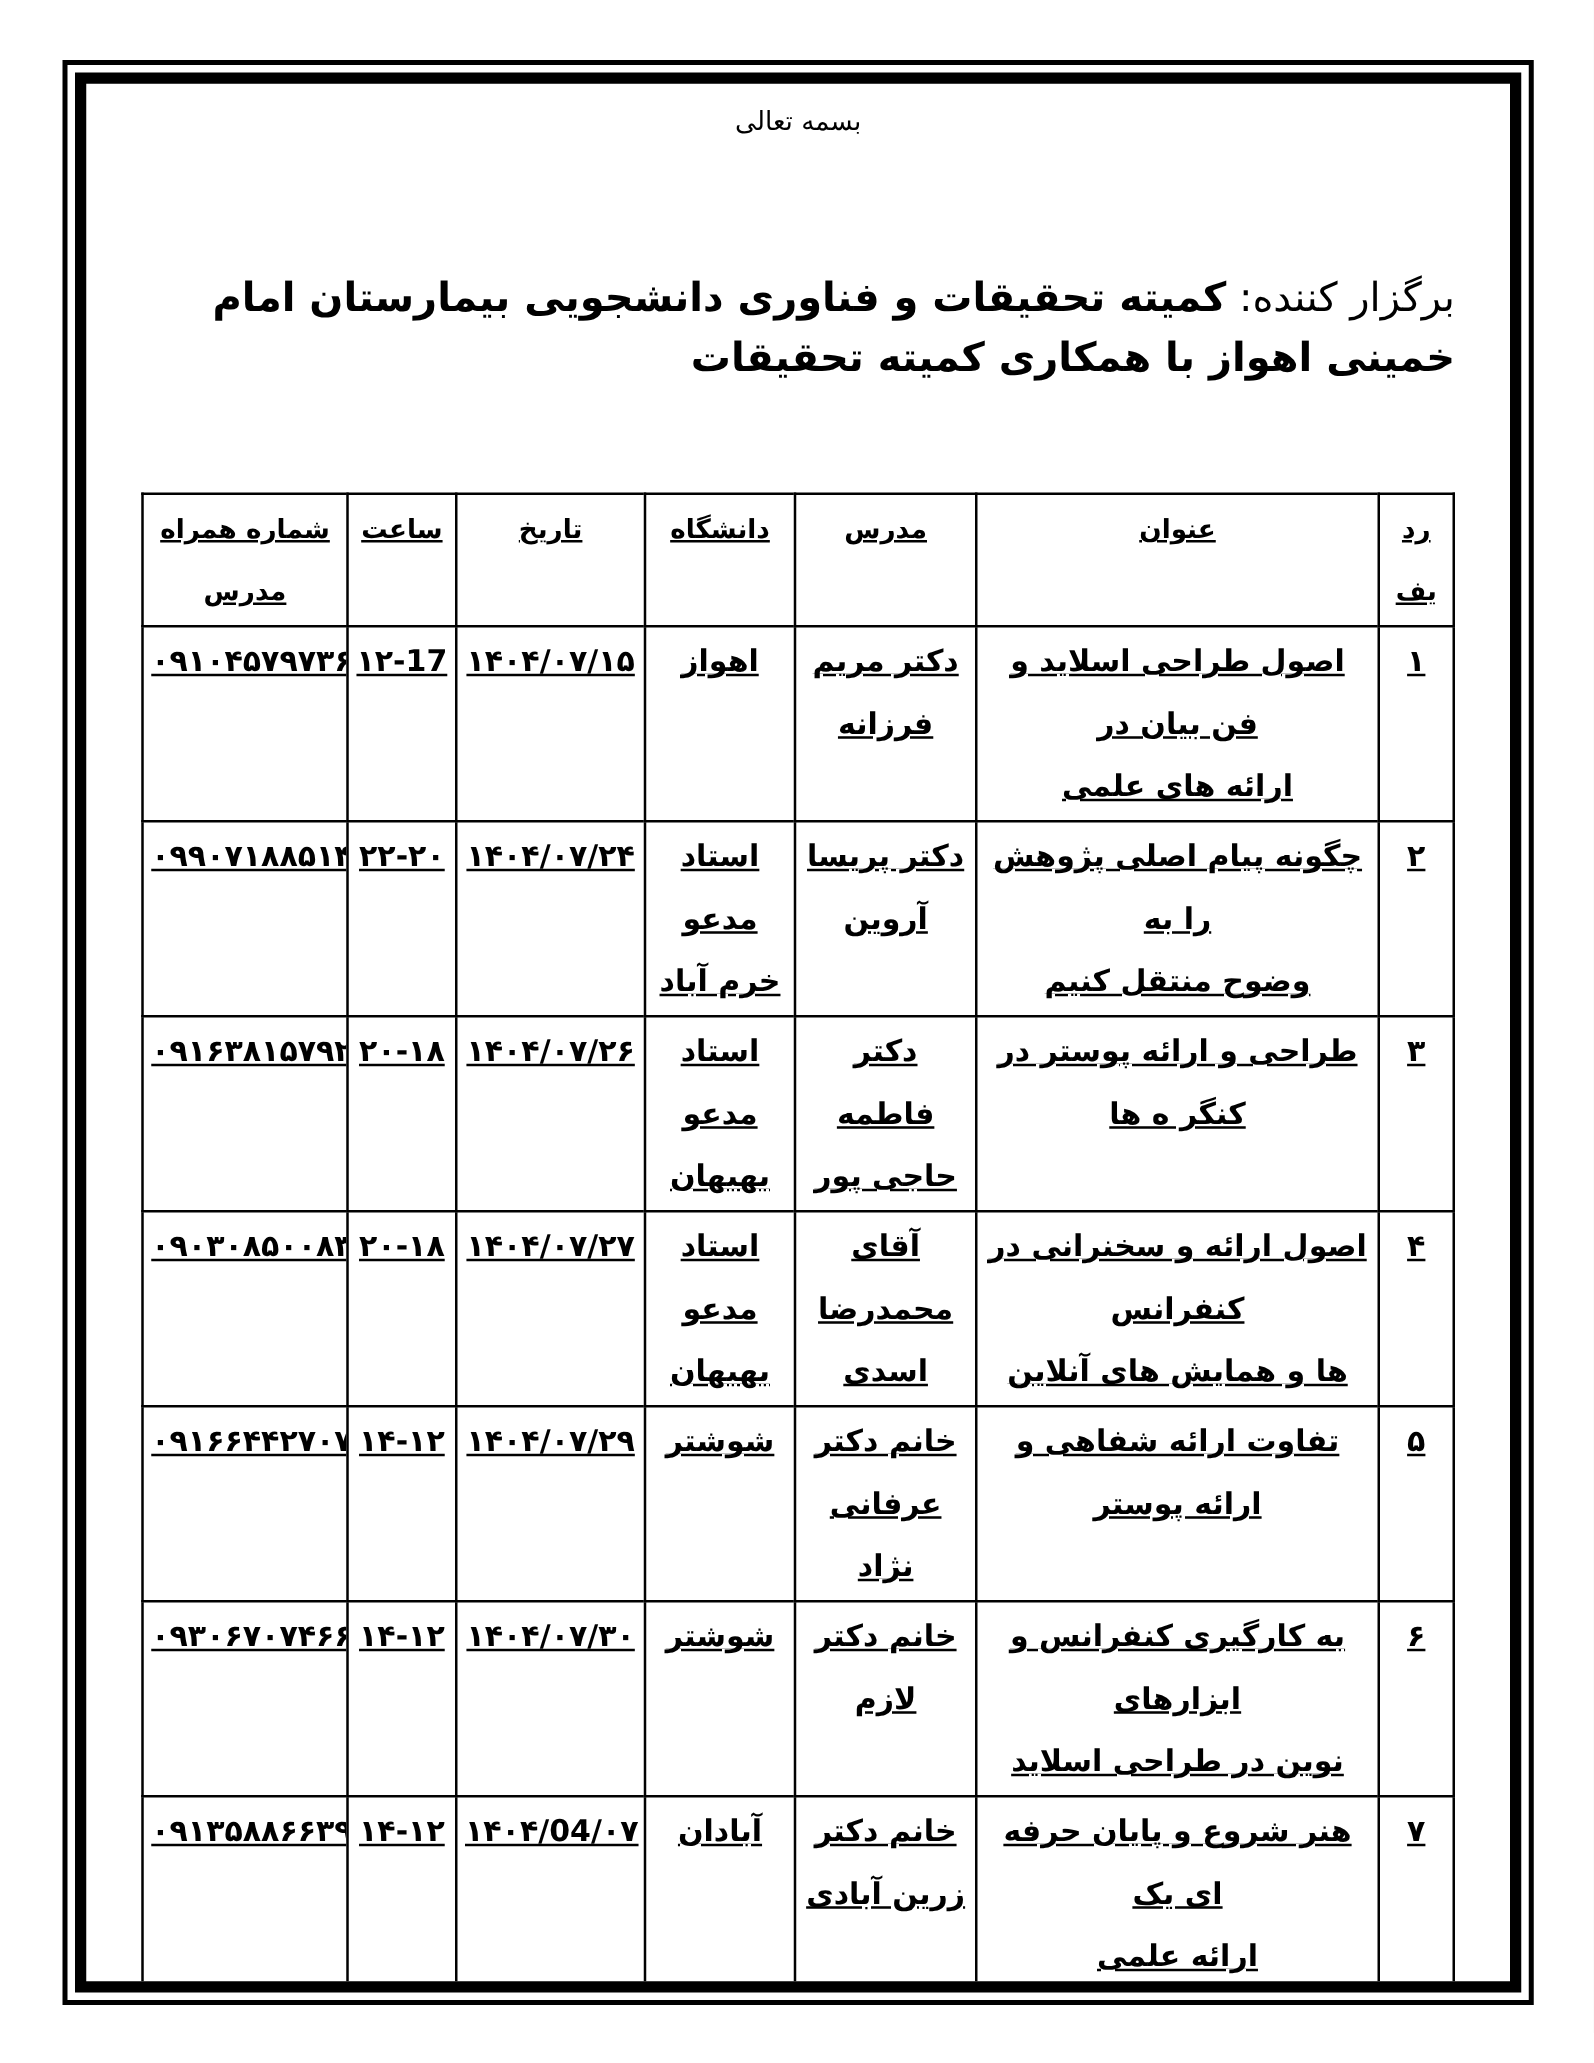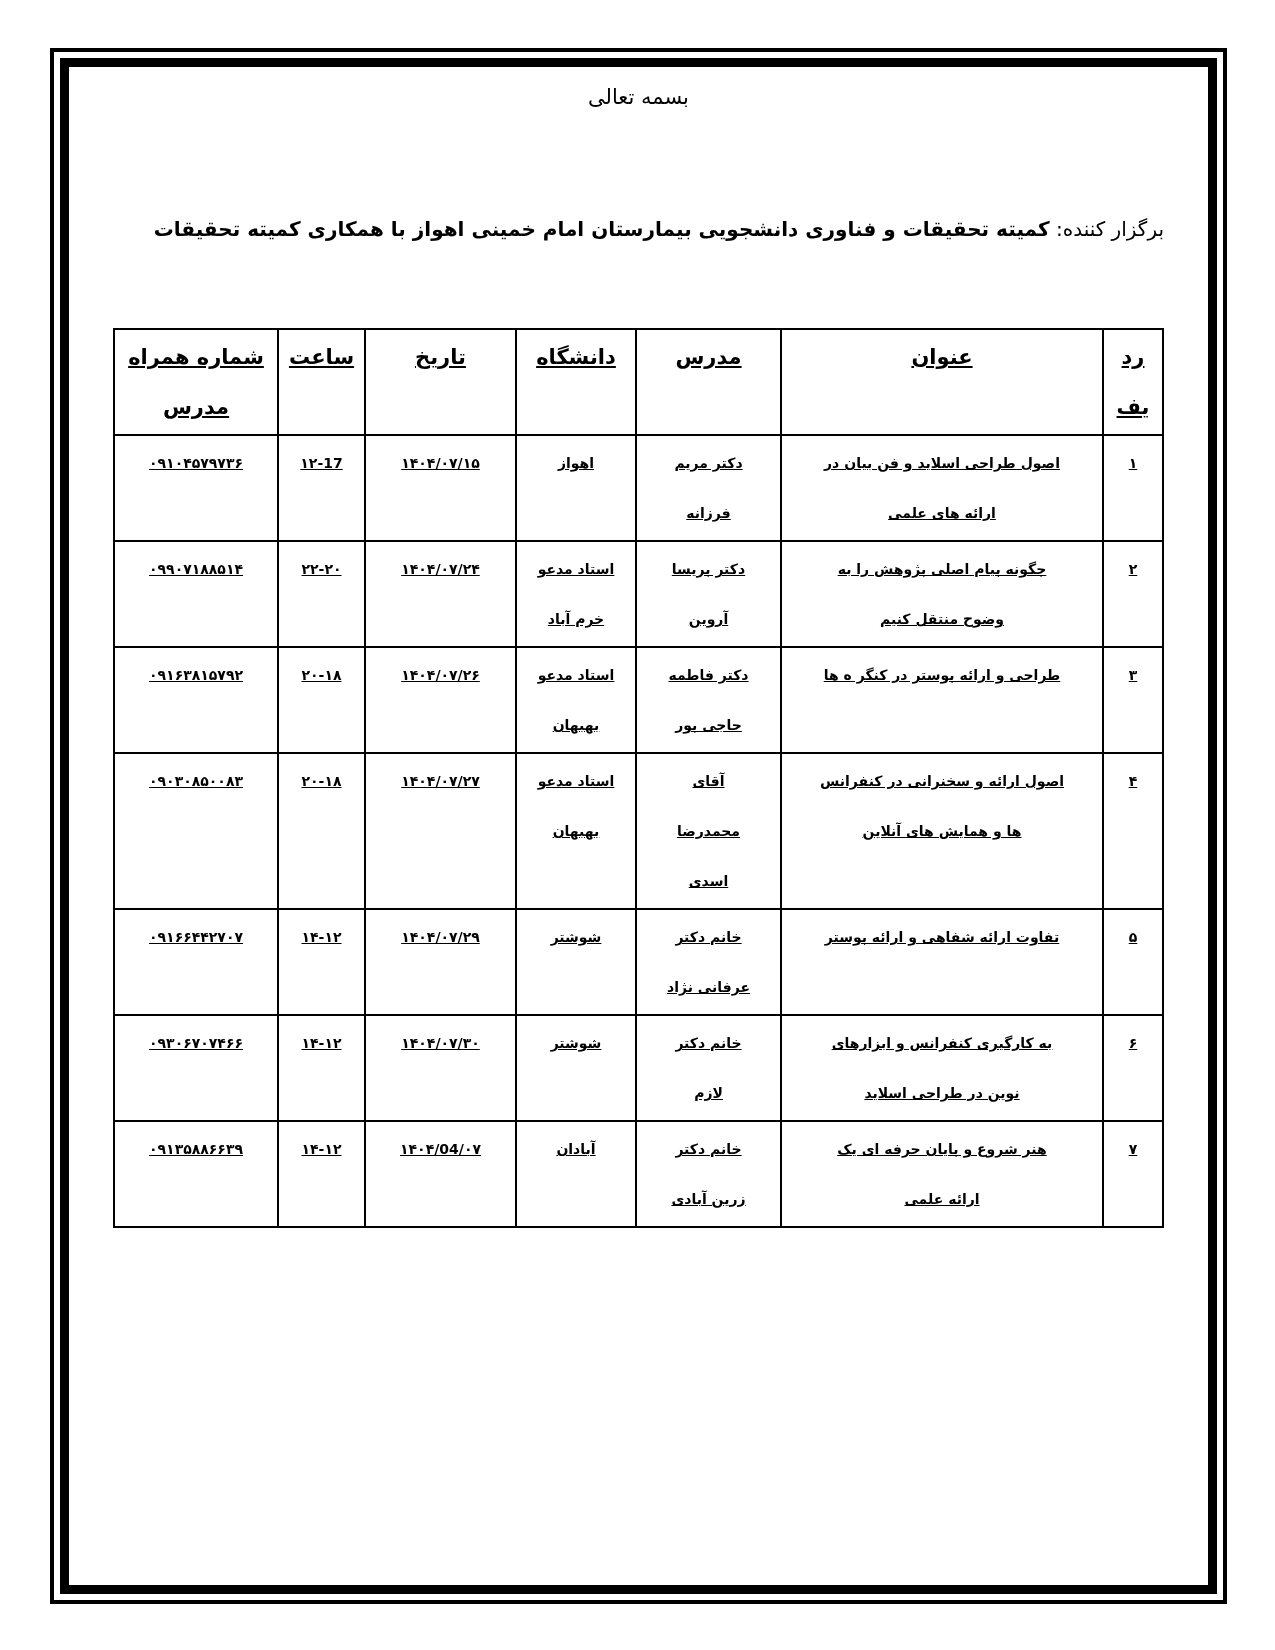--- a/index.html
+++ b/index.html
@@ -33,21 +33,21 @@
   .intro {
     margin-top:102px;
     text-align:right;
   }
   .intro-line1 {
     font-size:24px;
     line-height:1.5;
     margin-bottom:34px;
   }
   .intro-line23 {
-    font-size:20px;
+    font-size:32px;
     line-height:1.5;
     margin-bottom:32px;
   }
   .intro-line23 .plain { font-weight:normal; }
   .intro-line23 .bold  { font-weight:bold; }
   .schedule-table {
     margin:84px auto 0 auto;
     border-collapse:collapse;
     table-layout:fixed;
     width:1049px;
@@ -62,21 +62,21 @@
     line-height:50px;
     overflow:hidden;
     text-decoration:underline;
   }
   .schedule-table th {
     font-size:21px;
     font-weight:bold;
     min-height:100px;
   }
   .schedule-table td {
-    font-size:14px;
+    font-size:24px;
     font-weight:bold;
     margin-left:16px;
   }
   .schedule-table tr { height:104px; }
   .schedule-table tr.tall { height:154px; }
   .schedule-table tr.hdr { height:104px; }
   .ltr { direction:ltr; }
   col.c-no   { width:60px; }
   col.c-title{ width:322px; }
   col.c-inst { width:145px; }

